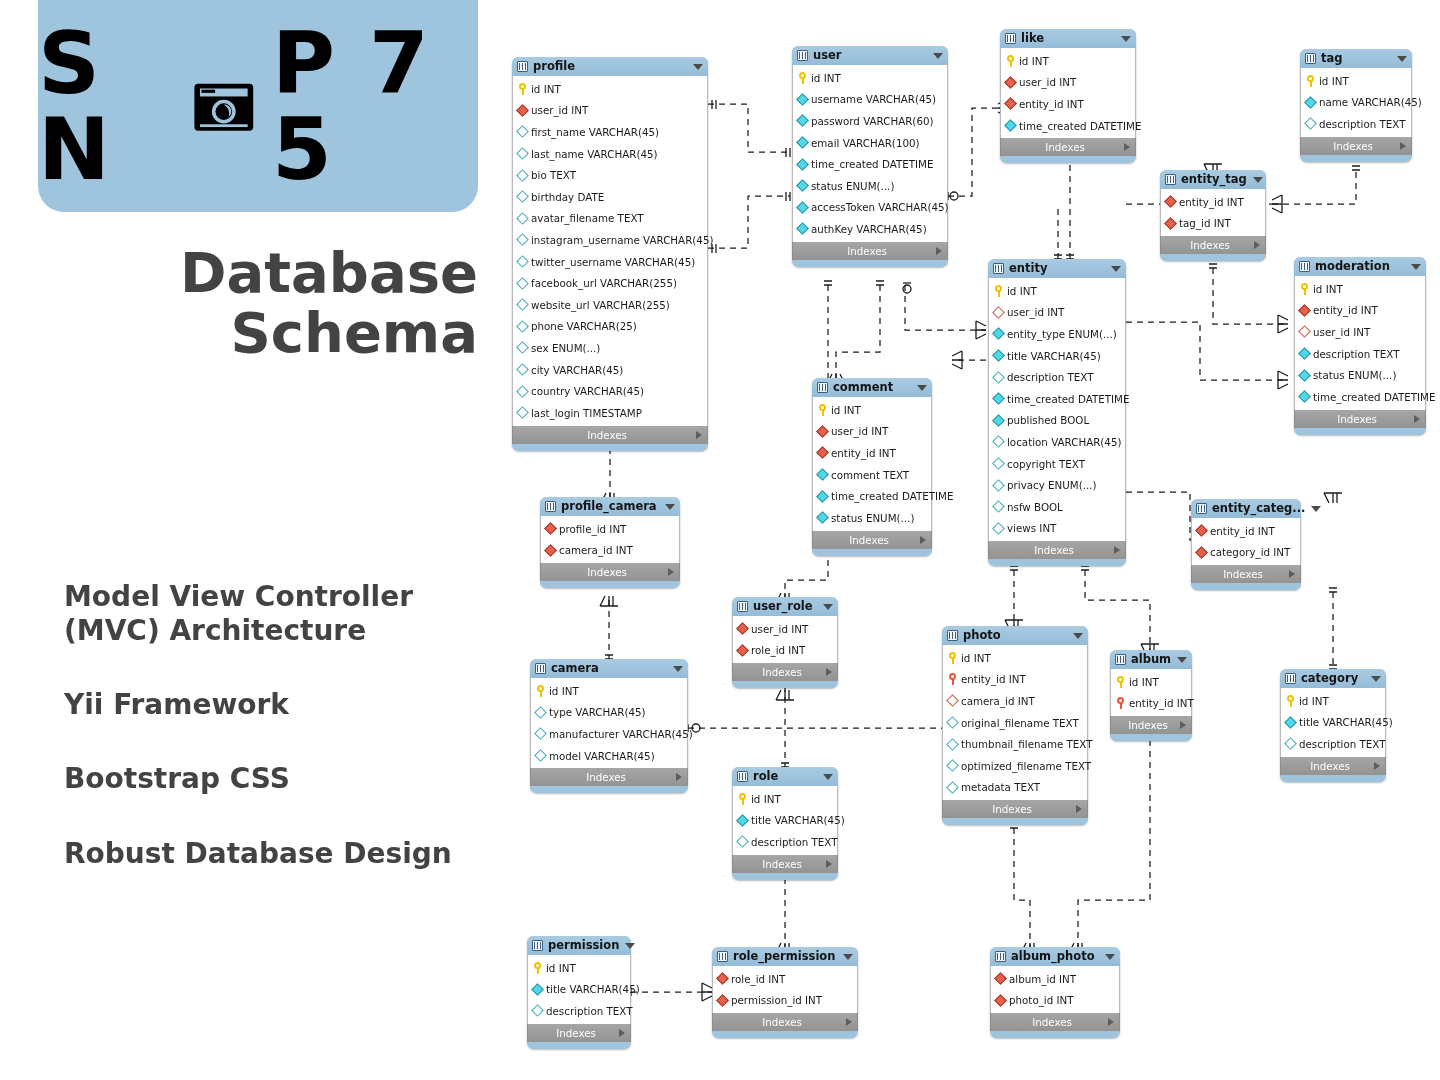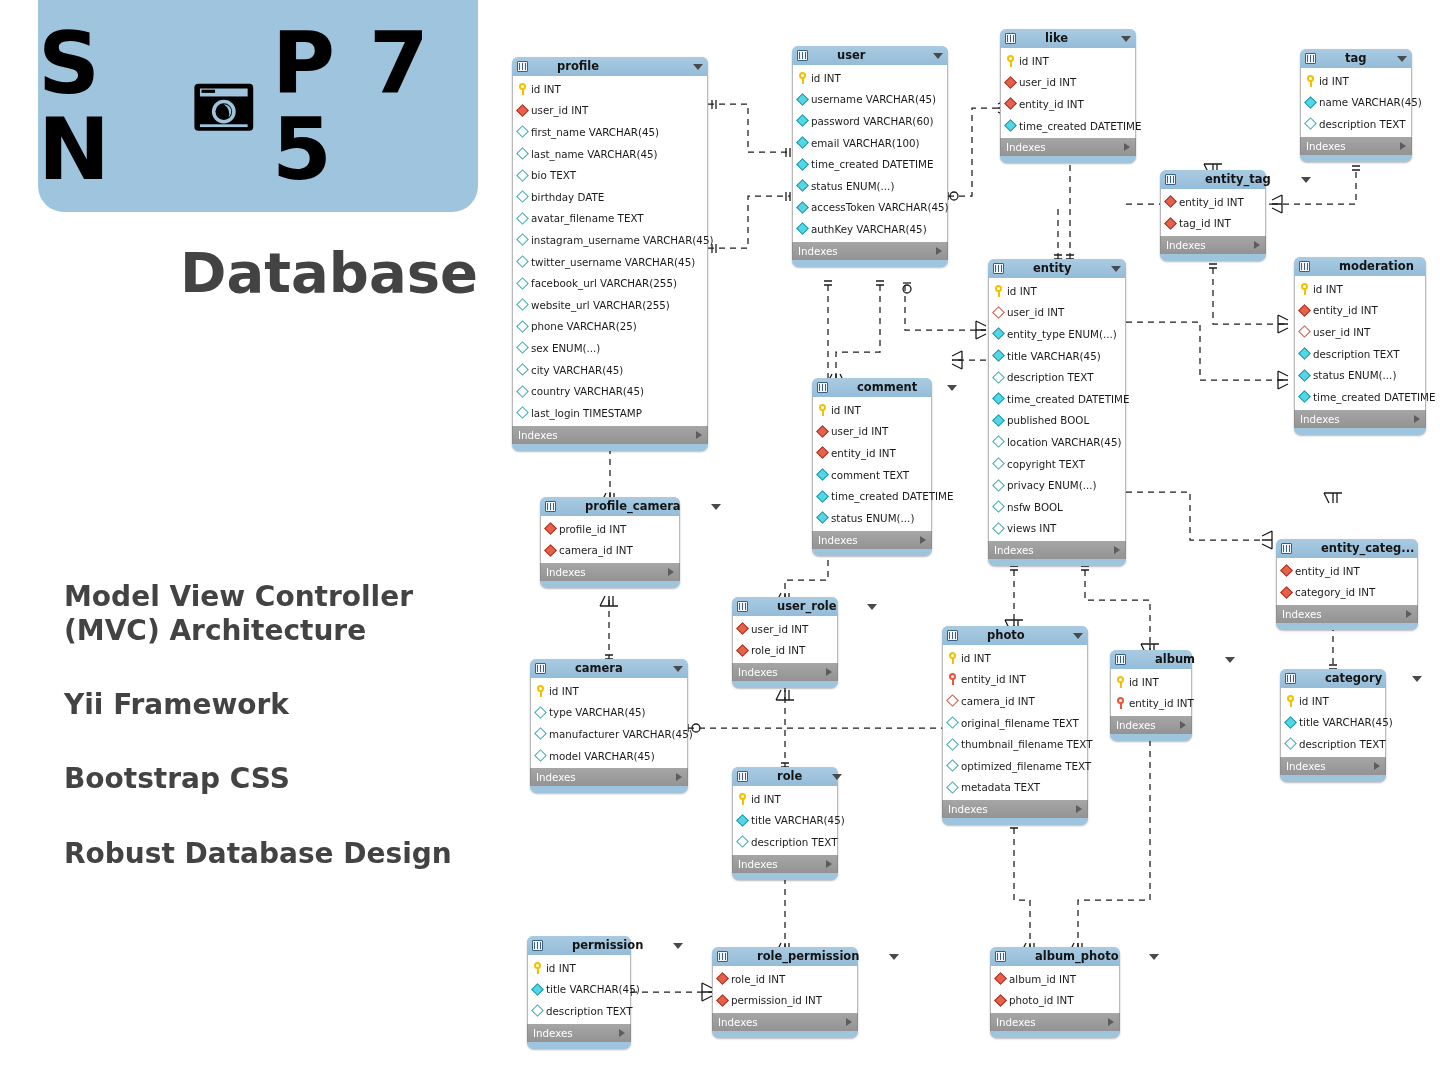--- a/index.html
+++ b/index.html
@@ -57,21 +57,20 @@
     box-shadow:0 1px 2px rgba(0,0,0,.28);
     font-size:11px;
   }
   .tbl-header{
     height:19px;line-height:19px;
     background:linear-gradient(to bottom,#a9cbe2 0%,#94bcd8 100%);
     border-radius:6px 6px 0 0;
     display:flex;align-items:center;
     padding:0 5px;
     position:relative;
-    gap:24px;
   }
   .tbl-icon{
     width:11px;height:11px;flex:0 0 11px;margin-right:5px;
     background:#f3f7fb;border:1.4px solid #3a5f80;border-radius:1px;
     box-sizing:border-box;position:relative;
   }
   .tbl-icon::before{
     content:"";position:absolute;left:1px;top:1px;width:7px;height:7px;
     background:repeating-linear-gradient(to right,#3a5f80 0 1px,#f3f7fb 1px 3px);
   }
@@ -121,21 +120,21 @@
   .idx{
     height:18px;line-height:18px;
     background:linear-gradient(to bottom,#a6a6a6 0%,#939393 100%);
     color:#ffffff;
     font-family:"DejaVu Sans", sans-serif;
     font-size:10.3px;
     display:flex;align-items:center;
     padding:0 5px;
     border-left:1px solid #8d8d8d;border-right:1px solid #8d8d8d;
   }
-  .idx span{flex:1 1 auto;}
+  .idx span{flex:1 1 auto;text-align:center;}
   .idx .tri{
     width:0;height:0;
     border-top:4.5px solid transparent;border-bottom:4.5px solid transparent;
     border-left:6px solid #5d5d5d;
   }
 </style>
 </head>
 <body>
 
 <div id="left-panel">
@@ -151,20 +150,21 @@
         <circle cx="40" cy="42" r="10.5" fill="#000"></circle>
         <path d="M40 33 a9 9 0 0 1 6 16 a13 13 0 0 0 -6 -16 z" fill="#9fc4dd"></path>
         <rect x="10" y="58" width="60" height="3.5" fill="#9fc4dd"></rect>
       </svg>
       <span class="logo-letter">P 7 5</span>
     </div>
   </div>
 
   <div id="title-block">
     <div class="big-title">Database</div>
+    <div class="big-title">Schema</div>
   </div>
 
 
   <div id="features-list">
     <div class="feature-item">Model View Controller (MVC) Architecture</div>
     <div class="feature-item">Yii Framework</div>
     <div class="feature-item">Bootstrap CSS</div>
     <div class="feature-item">Robust Database Design</div>
   </div>
 </div>
@@ -601,21 +601,21 @@
         <div class="col">
           <span class="gly dia cyan-fill"></span>
           <span>status ENUM(...)</span>
         </div>
       </div>
       <div class="idx">
         <span>Indexes</span>
         <i class="tri"></i>
       </div>
     </div>
-    <div class="table" style="left: 1276px; top: 499px; width: 142px; margin-top: 40px;">
+    <div class="table" style="left: 1191px; top: 499px; width: 110px;">
       <div class="tbl-header">
         <span class="tbl-icon"></span>
         <span class="tbl-title">entity_categ...</span>
         <span class="caret"></span>
       </div>
       <div class="tbl-body">
         <div class="col">
           <span class="gly dia red-fill"></span>
           <span>entity_id INT</span>
         </div>

